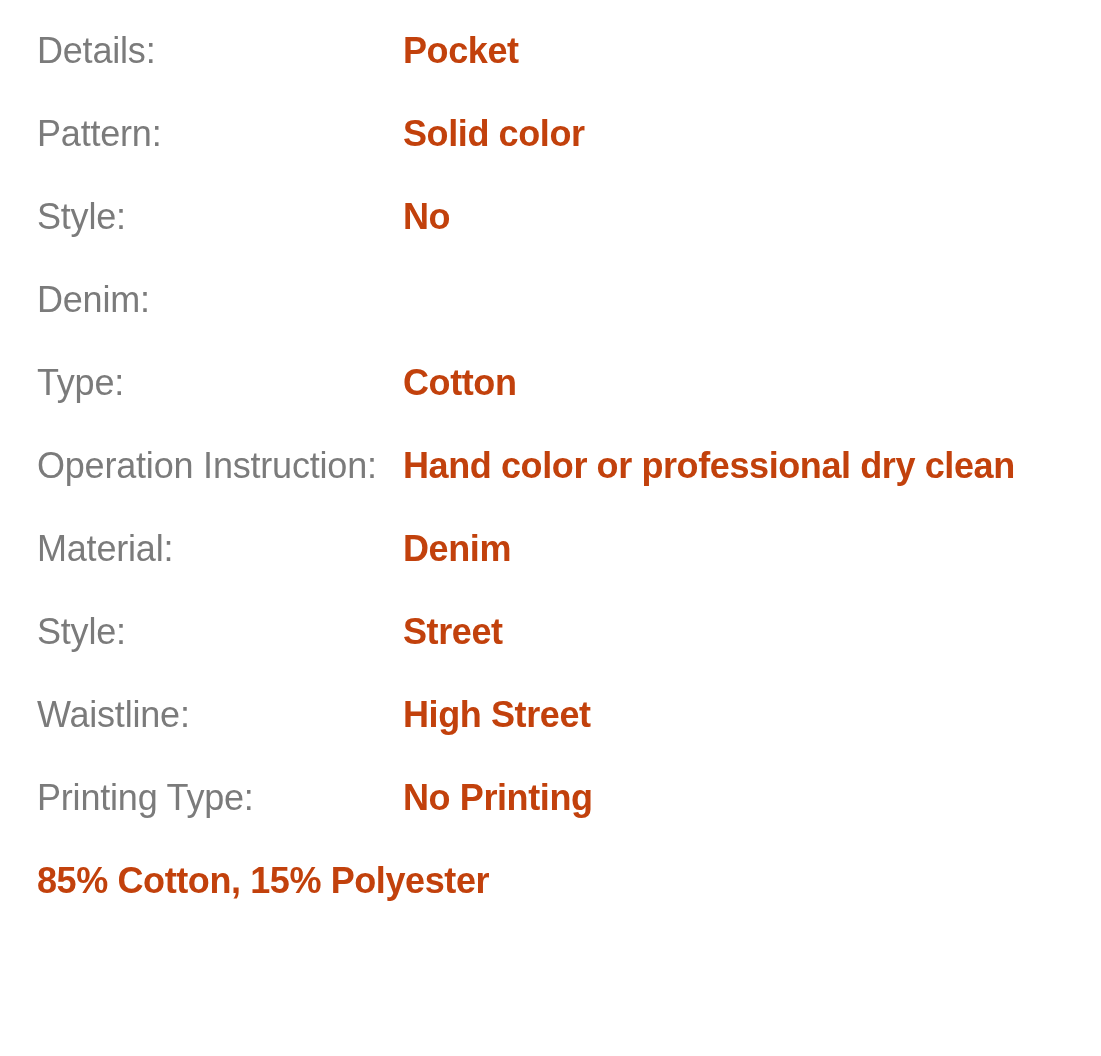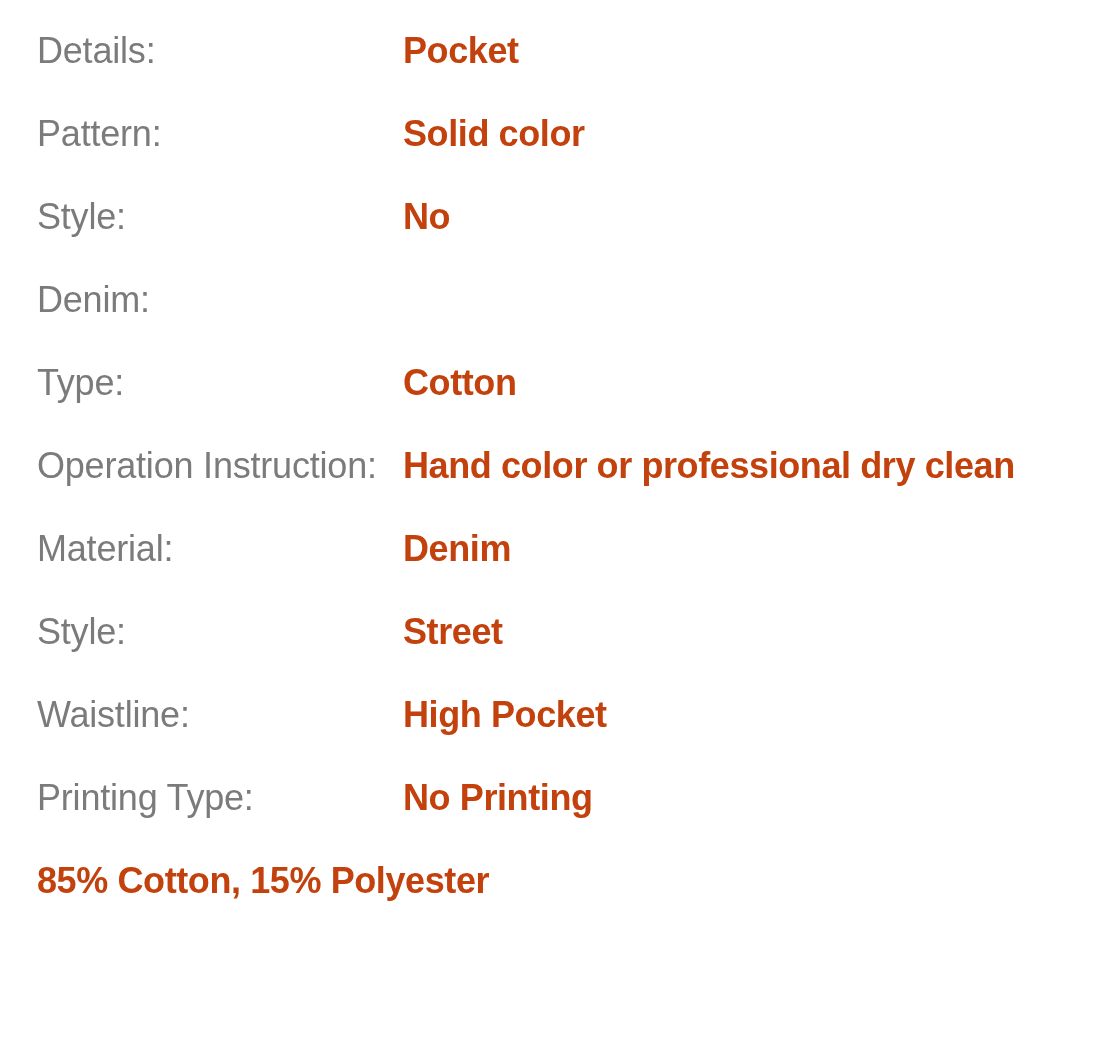--- a/index.html
+++ b/index.html
@@ -86,21 +86,21 @@
     <div class="spec-value">Denim</div>
   </div>
 
   <div class="spec-row">
     <div class="spec-label">Style:</div>
     <div class="spec-value">Street</div>
   </div>
 
   <div class="spec-row">
     <div class="spec-label">Waistline:</div>
-    <div class="spec-value">High Pocket</div>
+    <div class="spec-value">High Street</div>
   </div>
 
   <div class="spec-row">
     <div class="spec-label">Printing Type:</div>
     <div class="spec-value">No Printing</div>
   </div>
 
   <div class="spec-row">
     <div class="spec-value">85% Cotton, 15% Polyester</div>
   </div>

